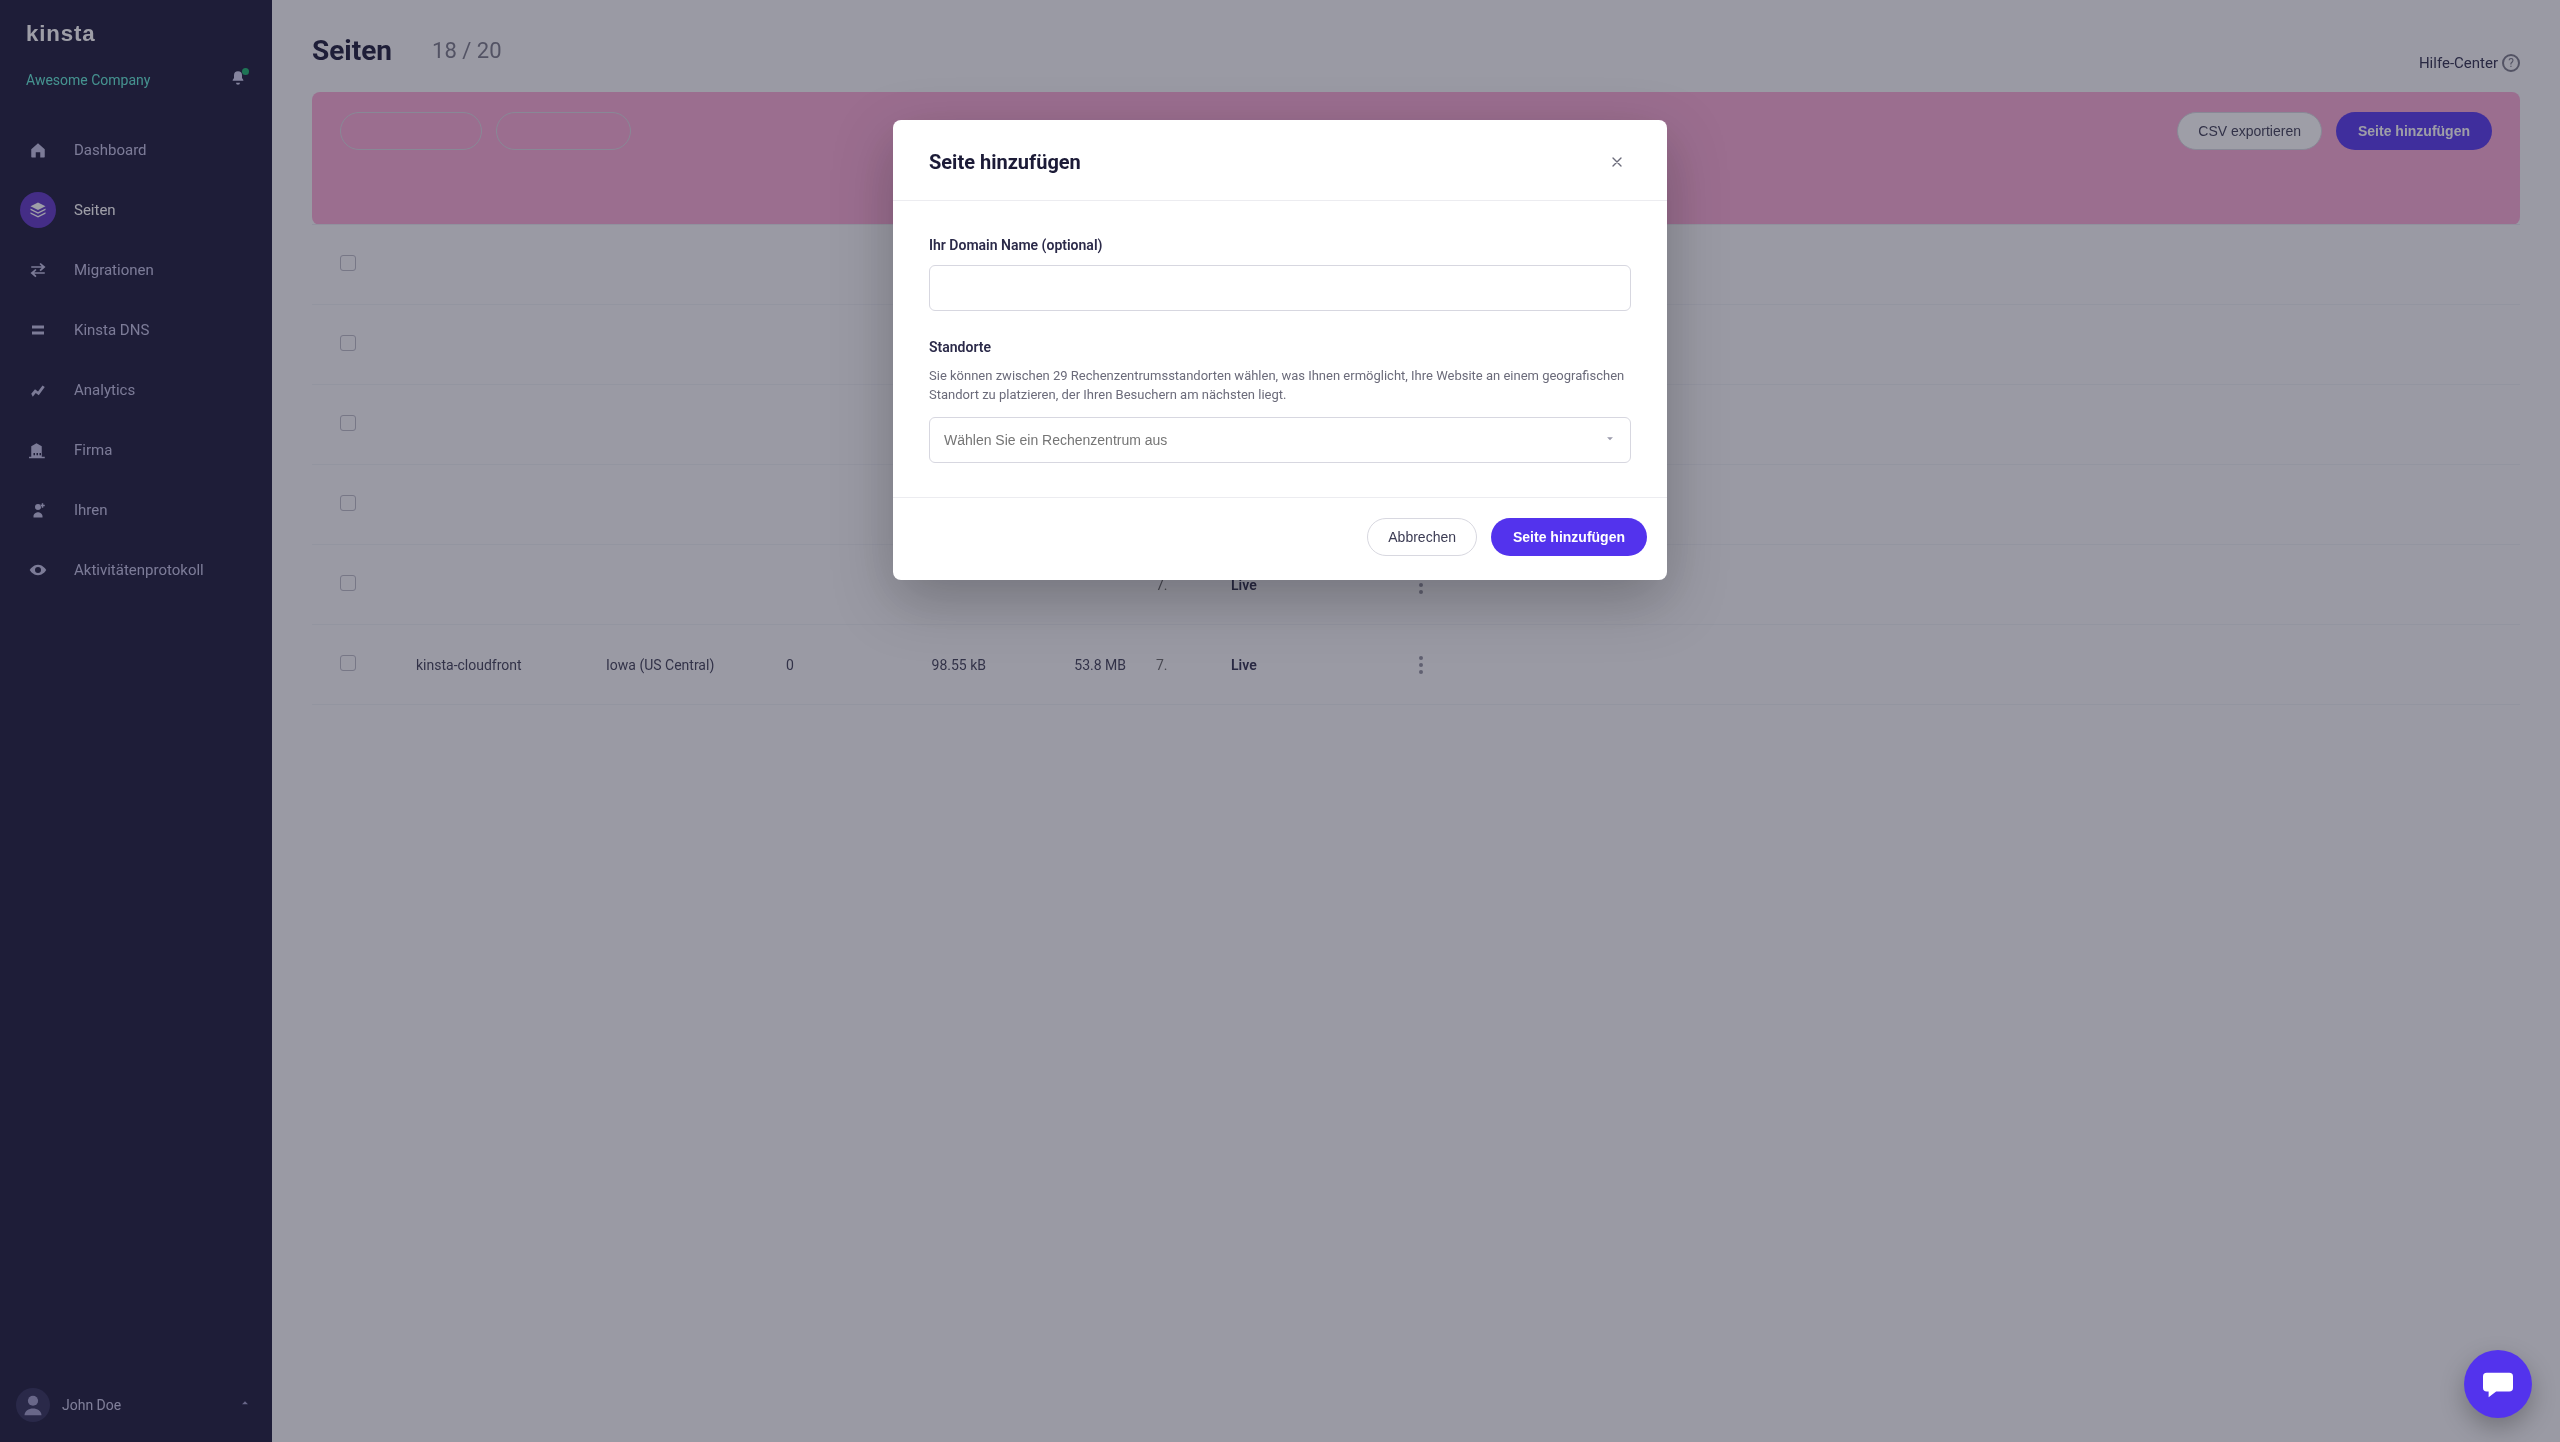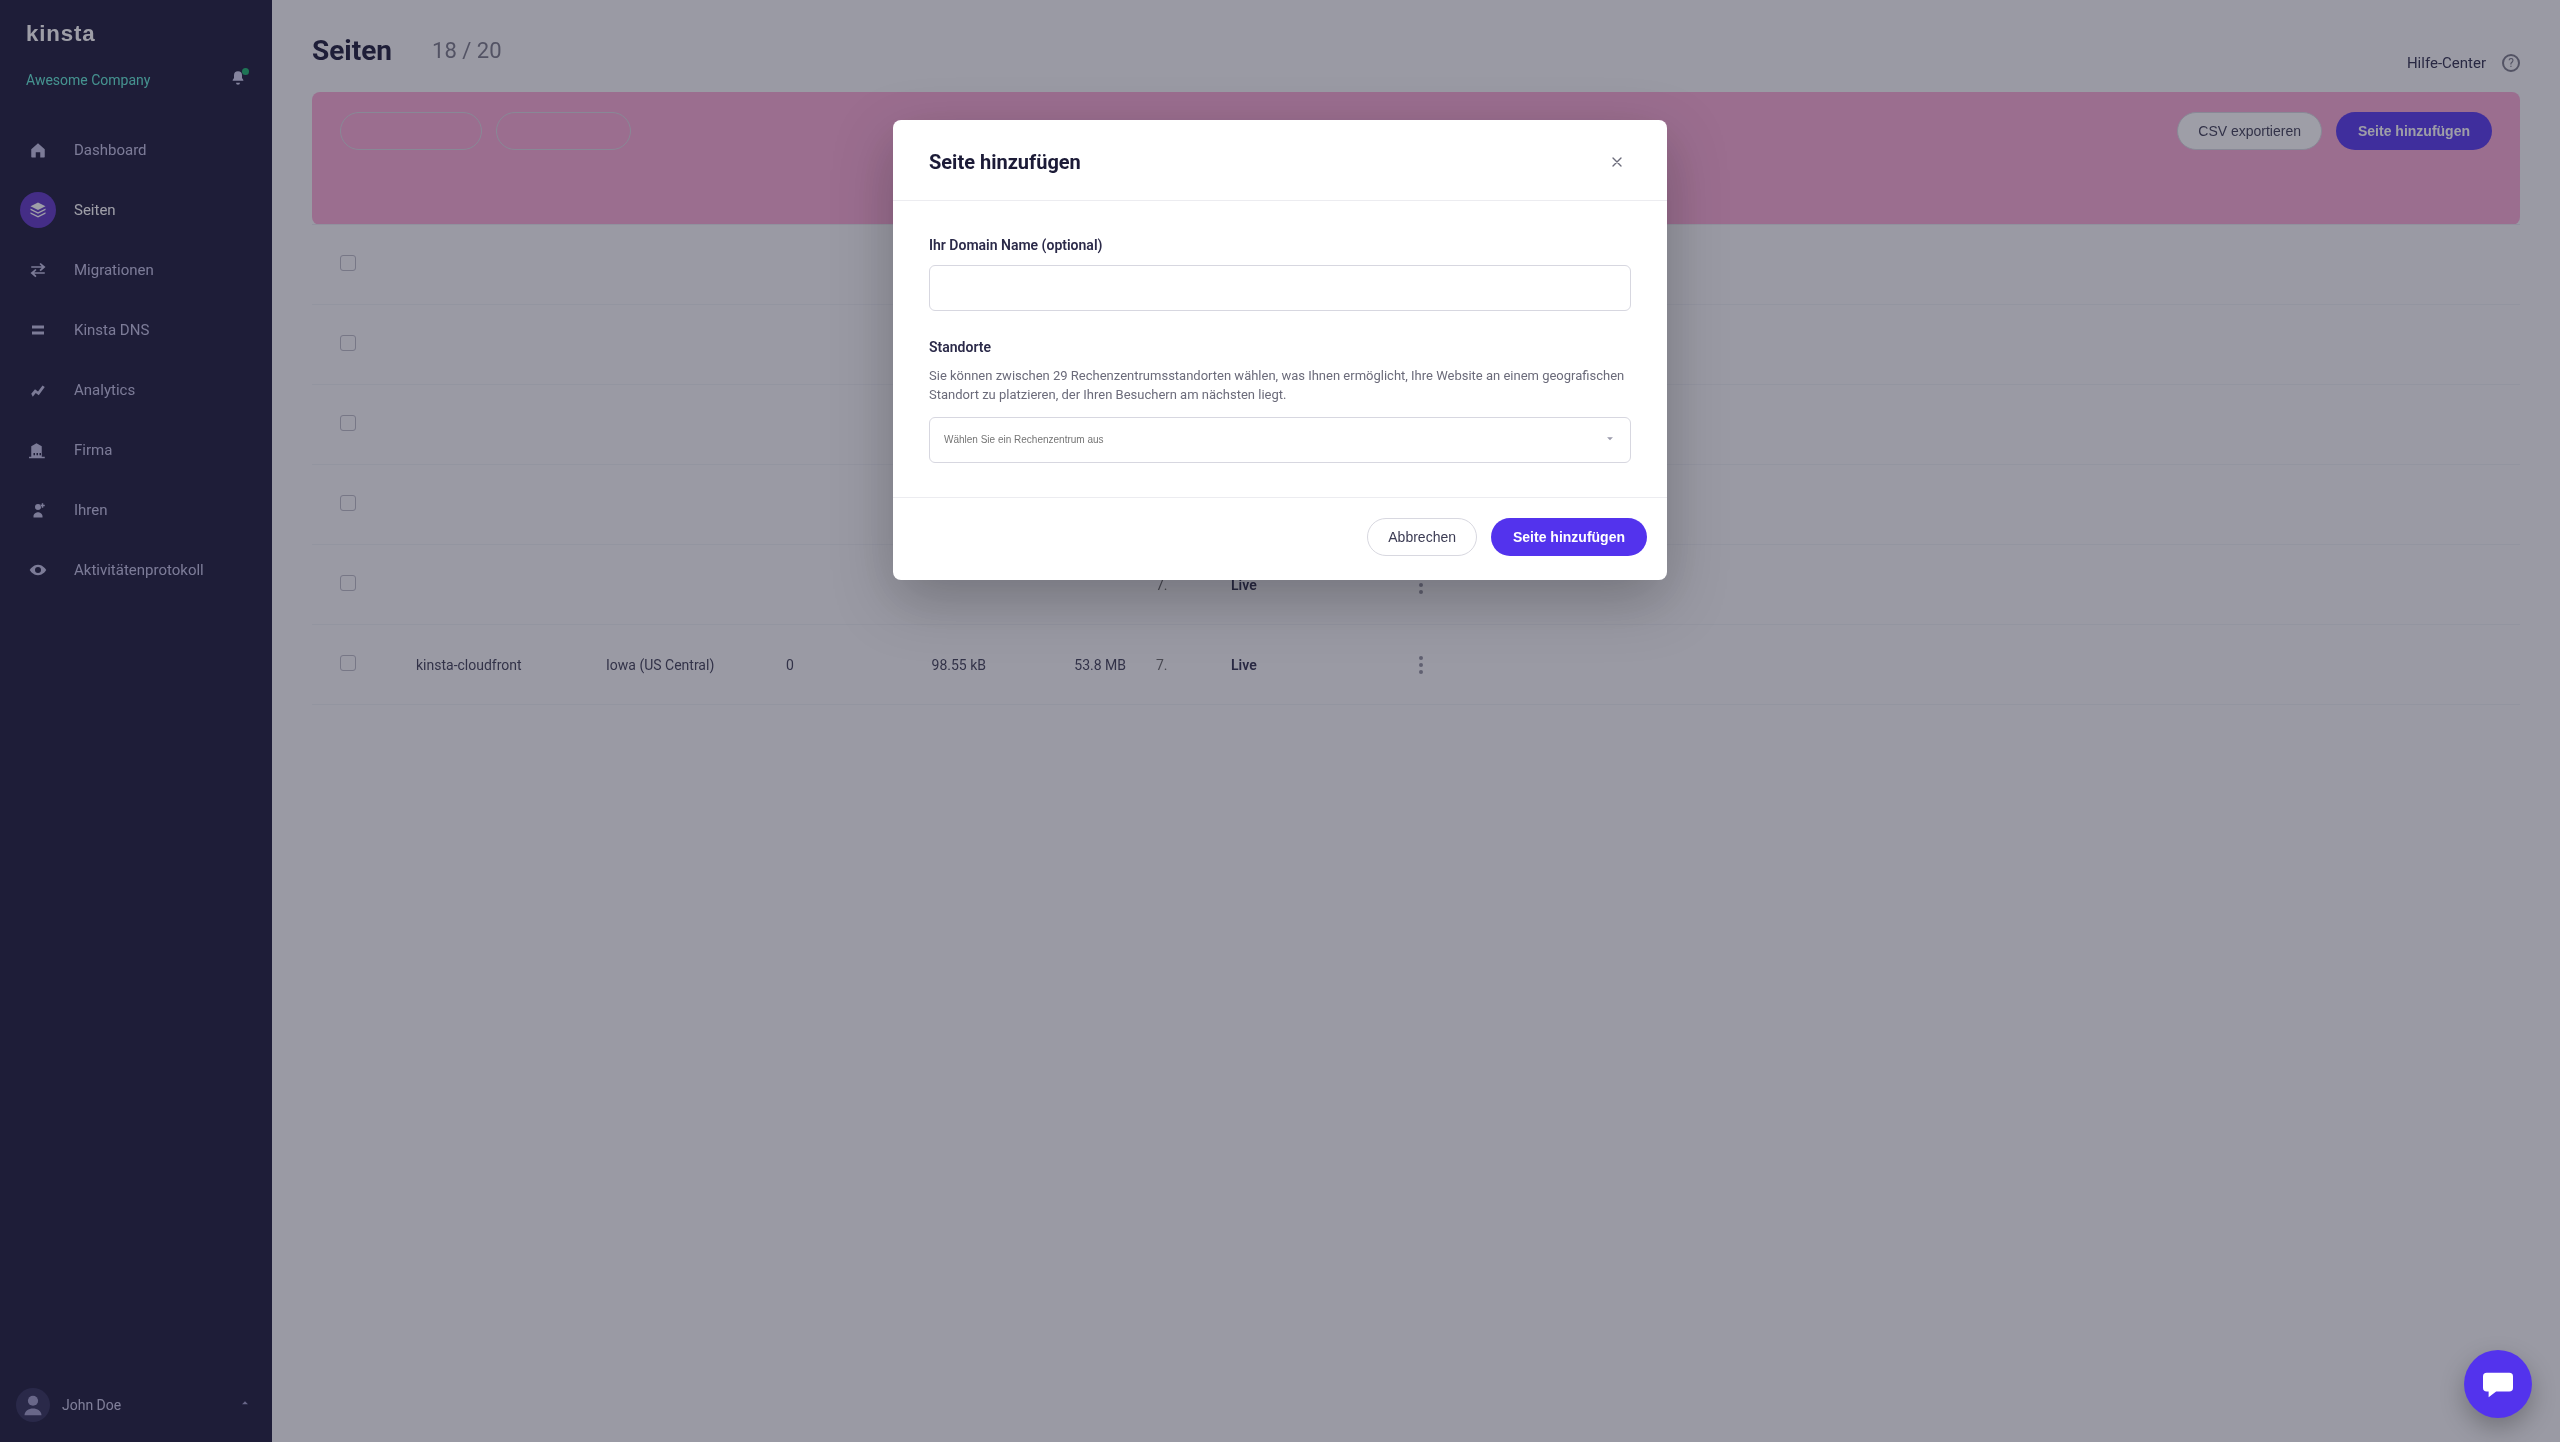--- a/index.html
+++ b/index.html
@@ -24,21 +24,21 @@
 .sidebar .user { display:flex; align-items:center; gap:12px; padding: 16px 20px 20px 16px; }
 .sidebar .user .avatar { width:34px; height:34px; border-radius:50%; display:flex; align-items:center; justify-content:center; }
 .sidebar .user .name { color:#c9c7e6; font-size:14px; flex:1;}
 .sidebar .user .caret { }
 
 
 .main { flex:1; overflow:hidden; position:relative; }
 .page-header { display:flex; align-items:center; padding: 28px 40px 20px 40px; }
 .page-title { font-size: 28px; font-weight:700; color:#171636; }
 .page-count { font-size: 22px; color:#777786; margin-left: 40px; }
-.help-center { margin-left:auto; color:#2b2a49; font-size:15px; display:flex; align-items:flex-end; gap:16px;margin-top:26px;}
+.help-center { margin-left:auto; color:#2b2a49; font-size:15px; display:flex; align-items:flex-end; gap:4px;margin-top:26px;}
 .help-center .qmark { width:18px; height:18px; border:2px solid #777786; border-radius:50%; display:flex; align-items:center; justify-content:center; font-size:12px; color:#777786;}
 
 .card { margin: 0 40px; background:#f9a8d4; border-radius:8px; padding: 0 0; }
 .toolbar { display:flex; align-items:center; gap:14px; padding: 20px 28px; }
 .chip { border:1px solid #d8d8e0; border-radius:20px; padding: 10px 18px; color:#3b3b53; font-size:14px; display:flex; align-items:center; gap:8px;}
 .btn-outline { border:1px solid #d8d8e0; border-radius:20px; padding:10px 20px; color:#3b3b53; font-size:14px; background:#fff; cursor:pointer;}
 .btn-primary { background:#5333ed; color:#fff; border:none; border-radius:20px; padding:11px 22px; font-size:14px; font-weight:600; cursor:pointer;}
 .toolbar .spacer { flex:1; }
 
 .table-head { display:flex; align-items:center; padding: 14px 28px; border-bottom:1px solid #e8e8ee; color:#68687a; font-size:11px; font-weight:700; letter-spacing:0.06em; text-transform:uppercase;}
@@ -64,21 +64,21 @@
 
 
 .overlay { position:fixed; inset:0; background:rgba(40,40,60,0.45); display:flex; align-items:flex-start; justify-content:center; padding-top:120px;}
 .modal { width: 774px; background:#fff; border-radius:8px; box-shadow:0 20px 60px rgba(0,0,0,0.25);}
 .modal-header { display:flex; align-items:center; justify-content:space-between; padding: 28px 36px 24px 36px; border-bottom:1px solid #ececf0;}
 .modal-title { font-size:20px; font-weight:700; color:#1c1b37;}
 .modal-close { width:28px; height:28px; cursor:pointer; color:#6b6b7a; display:flex; align-items:center; justify-content:center; font-size:20px;}
 .modal-body { padding: 36px 36px 28px 36px; }
 .form-group { margin-bottom: 28px; }
 .form-label { font-size:14px; font-weight:600; color:#2b2a49; margin-bottom:12px; display:block;}
-.form-input { width:100%; height:46px; border:1px solid #d7d7e0; border-radius:6px; padding: 0 14px; font-size:10px; color:#2b2a49; background:#fff;}
+.form-input { width:100%; height:46px; border:1px solid #d7d7e0; border-radius:6px; padding: 0 14px; font-size:14px; color:#2b2a49; background:#fff;}
 .form-hint { font-size:13px; color:#6b6b7a; line-height:1.45; margin: 6px 0 12px 0;}
 .select-wrap { position:relative; }
 .select-wrap .form-input { color:#9a9aab; padding-right:40px;}
 .select-wrap .chev { position:absolute; right:14px; top:50%; transform:translateY(-50%); color:#9a9aab; pointer-events:none;}
 .modal-footer { display:flex; justify-content:flex-end; gap:14px; padding: 20px 20px 24px 36px; border-top:1px solid #ececf0;}
 
 
 .chat-bubble { position:fixed; right:28px; bottom:24px; width:68px; height:68px; border-radius:50%; background:#5333ed; display:flex; align-items:center; justify-content:center; box-shadow:0 10px 25px rgba(0,0,0,0.25); cursor:pointer;}
 .chat-bubble svg{ width:30px; height:28px; fill:#fff;}
 </style>

